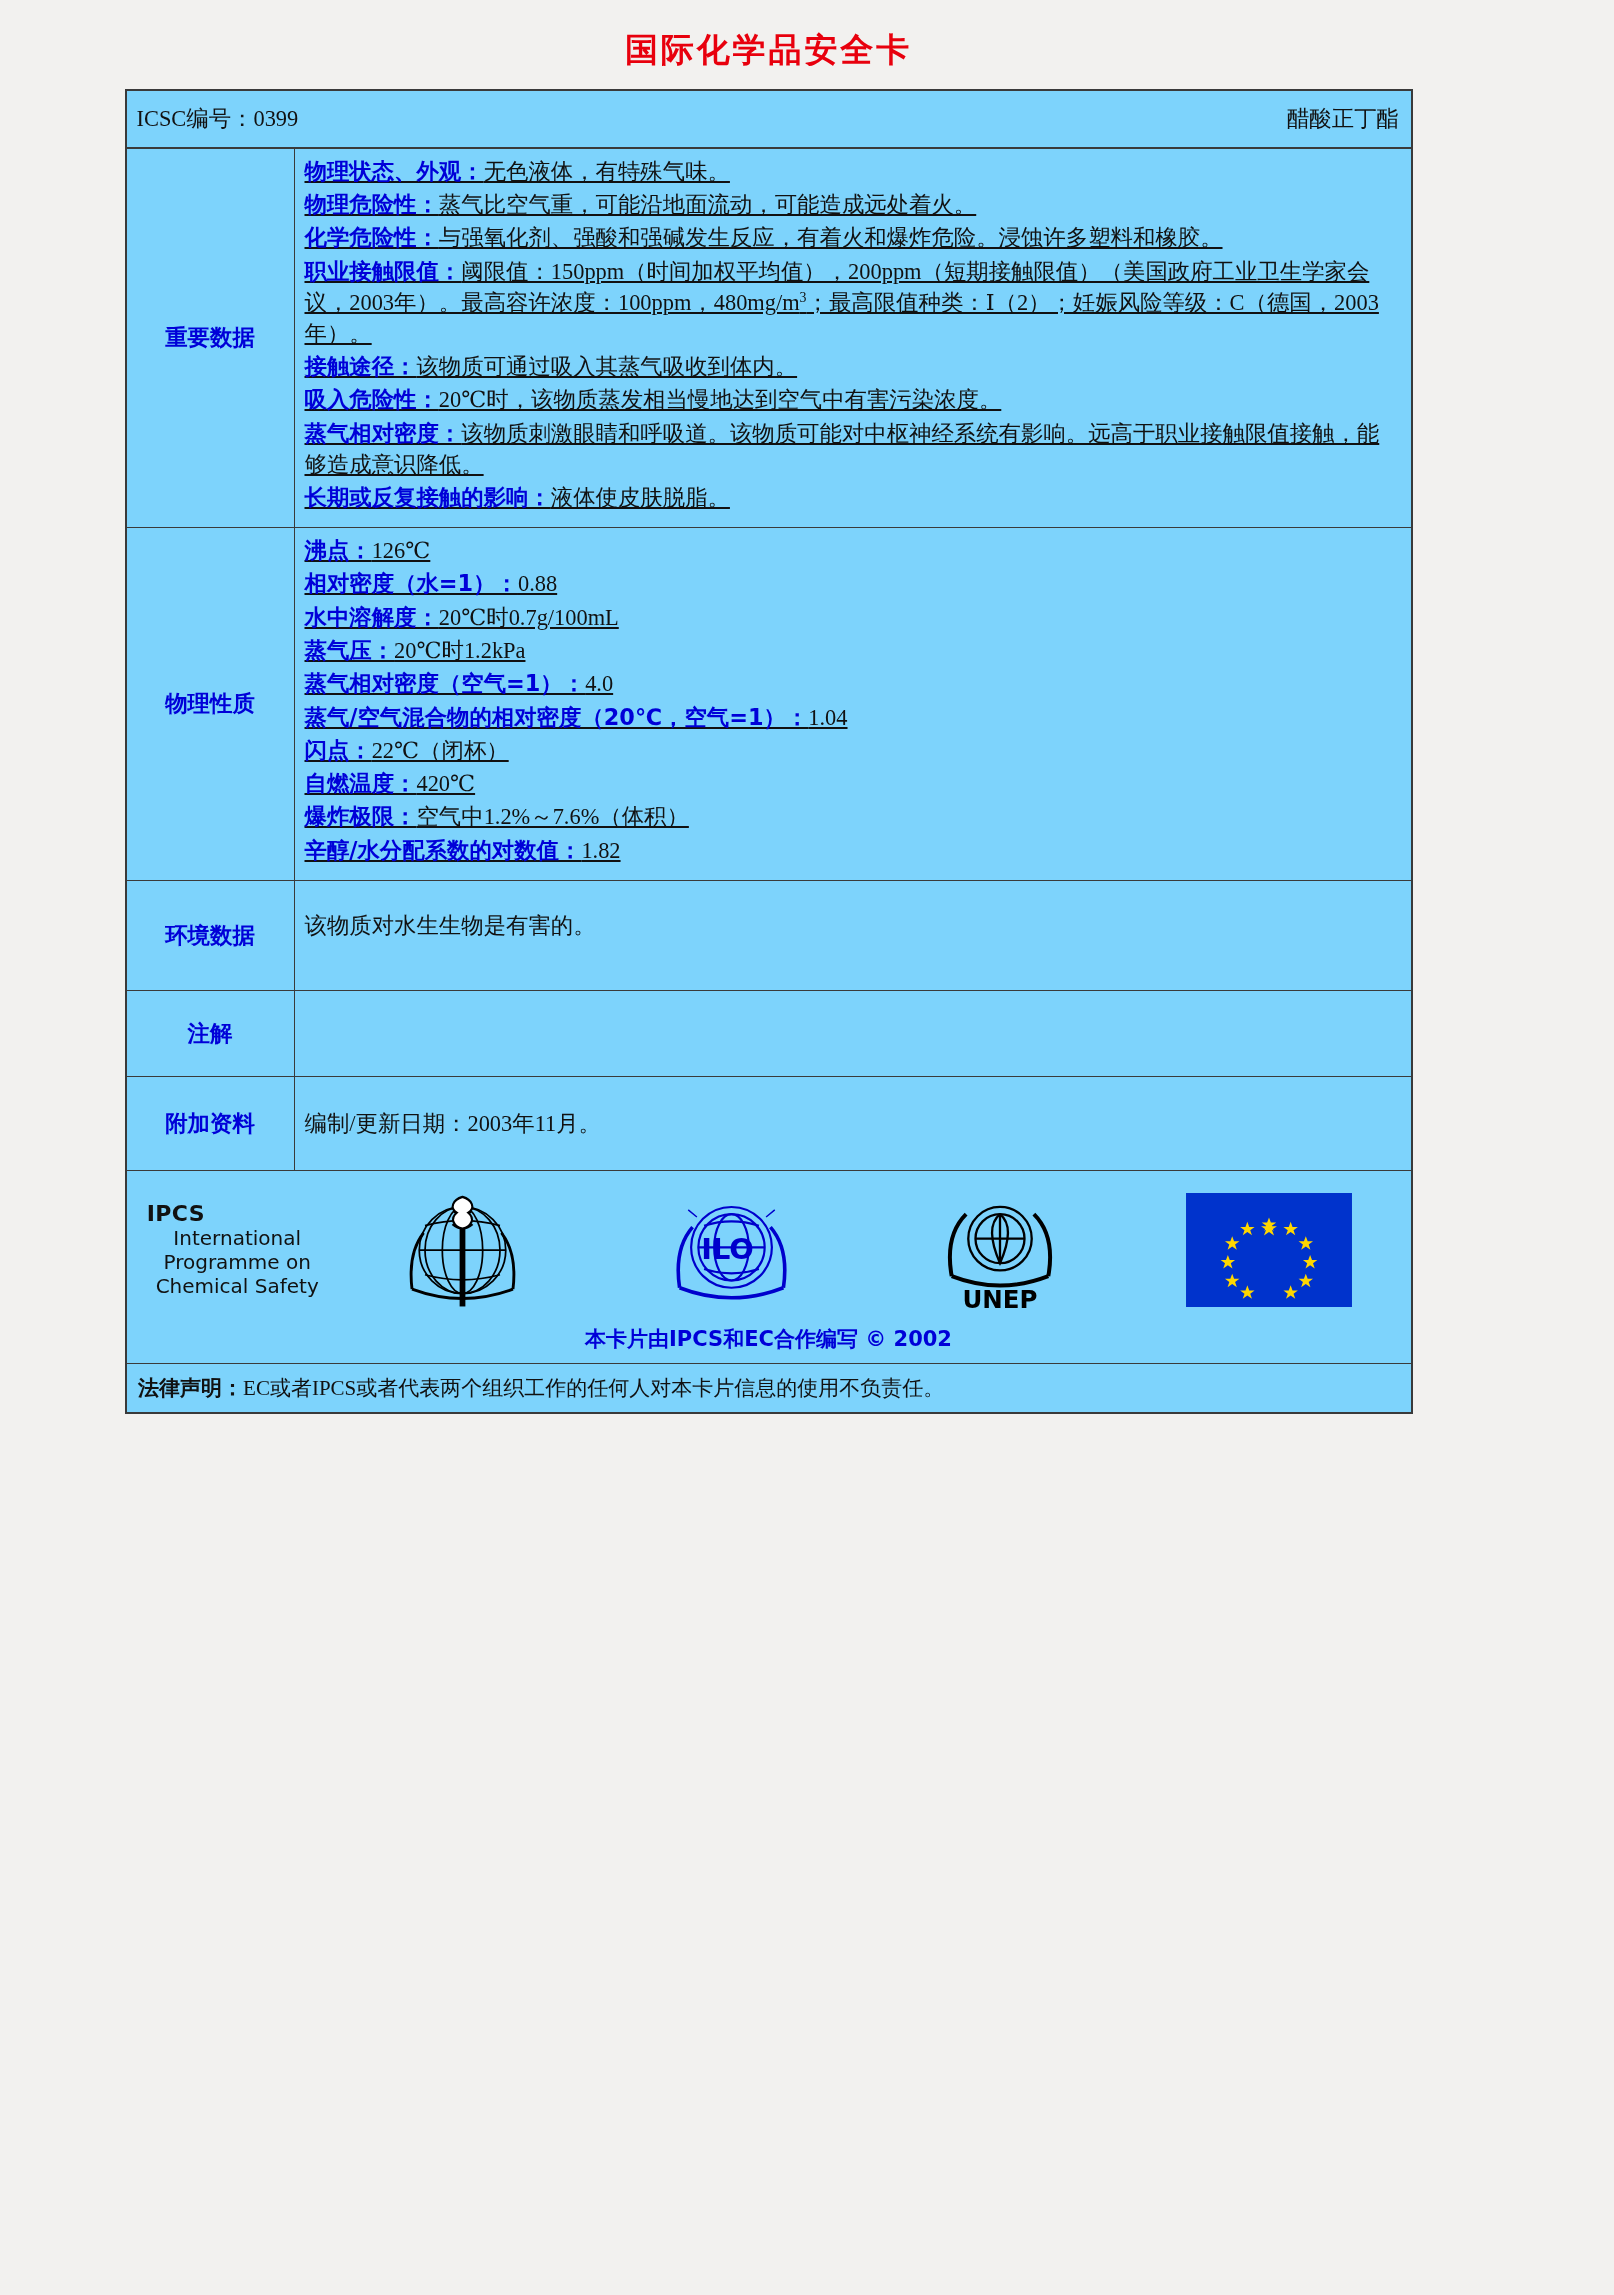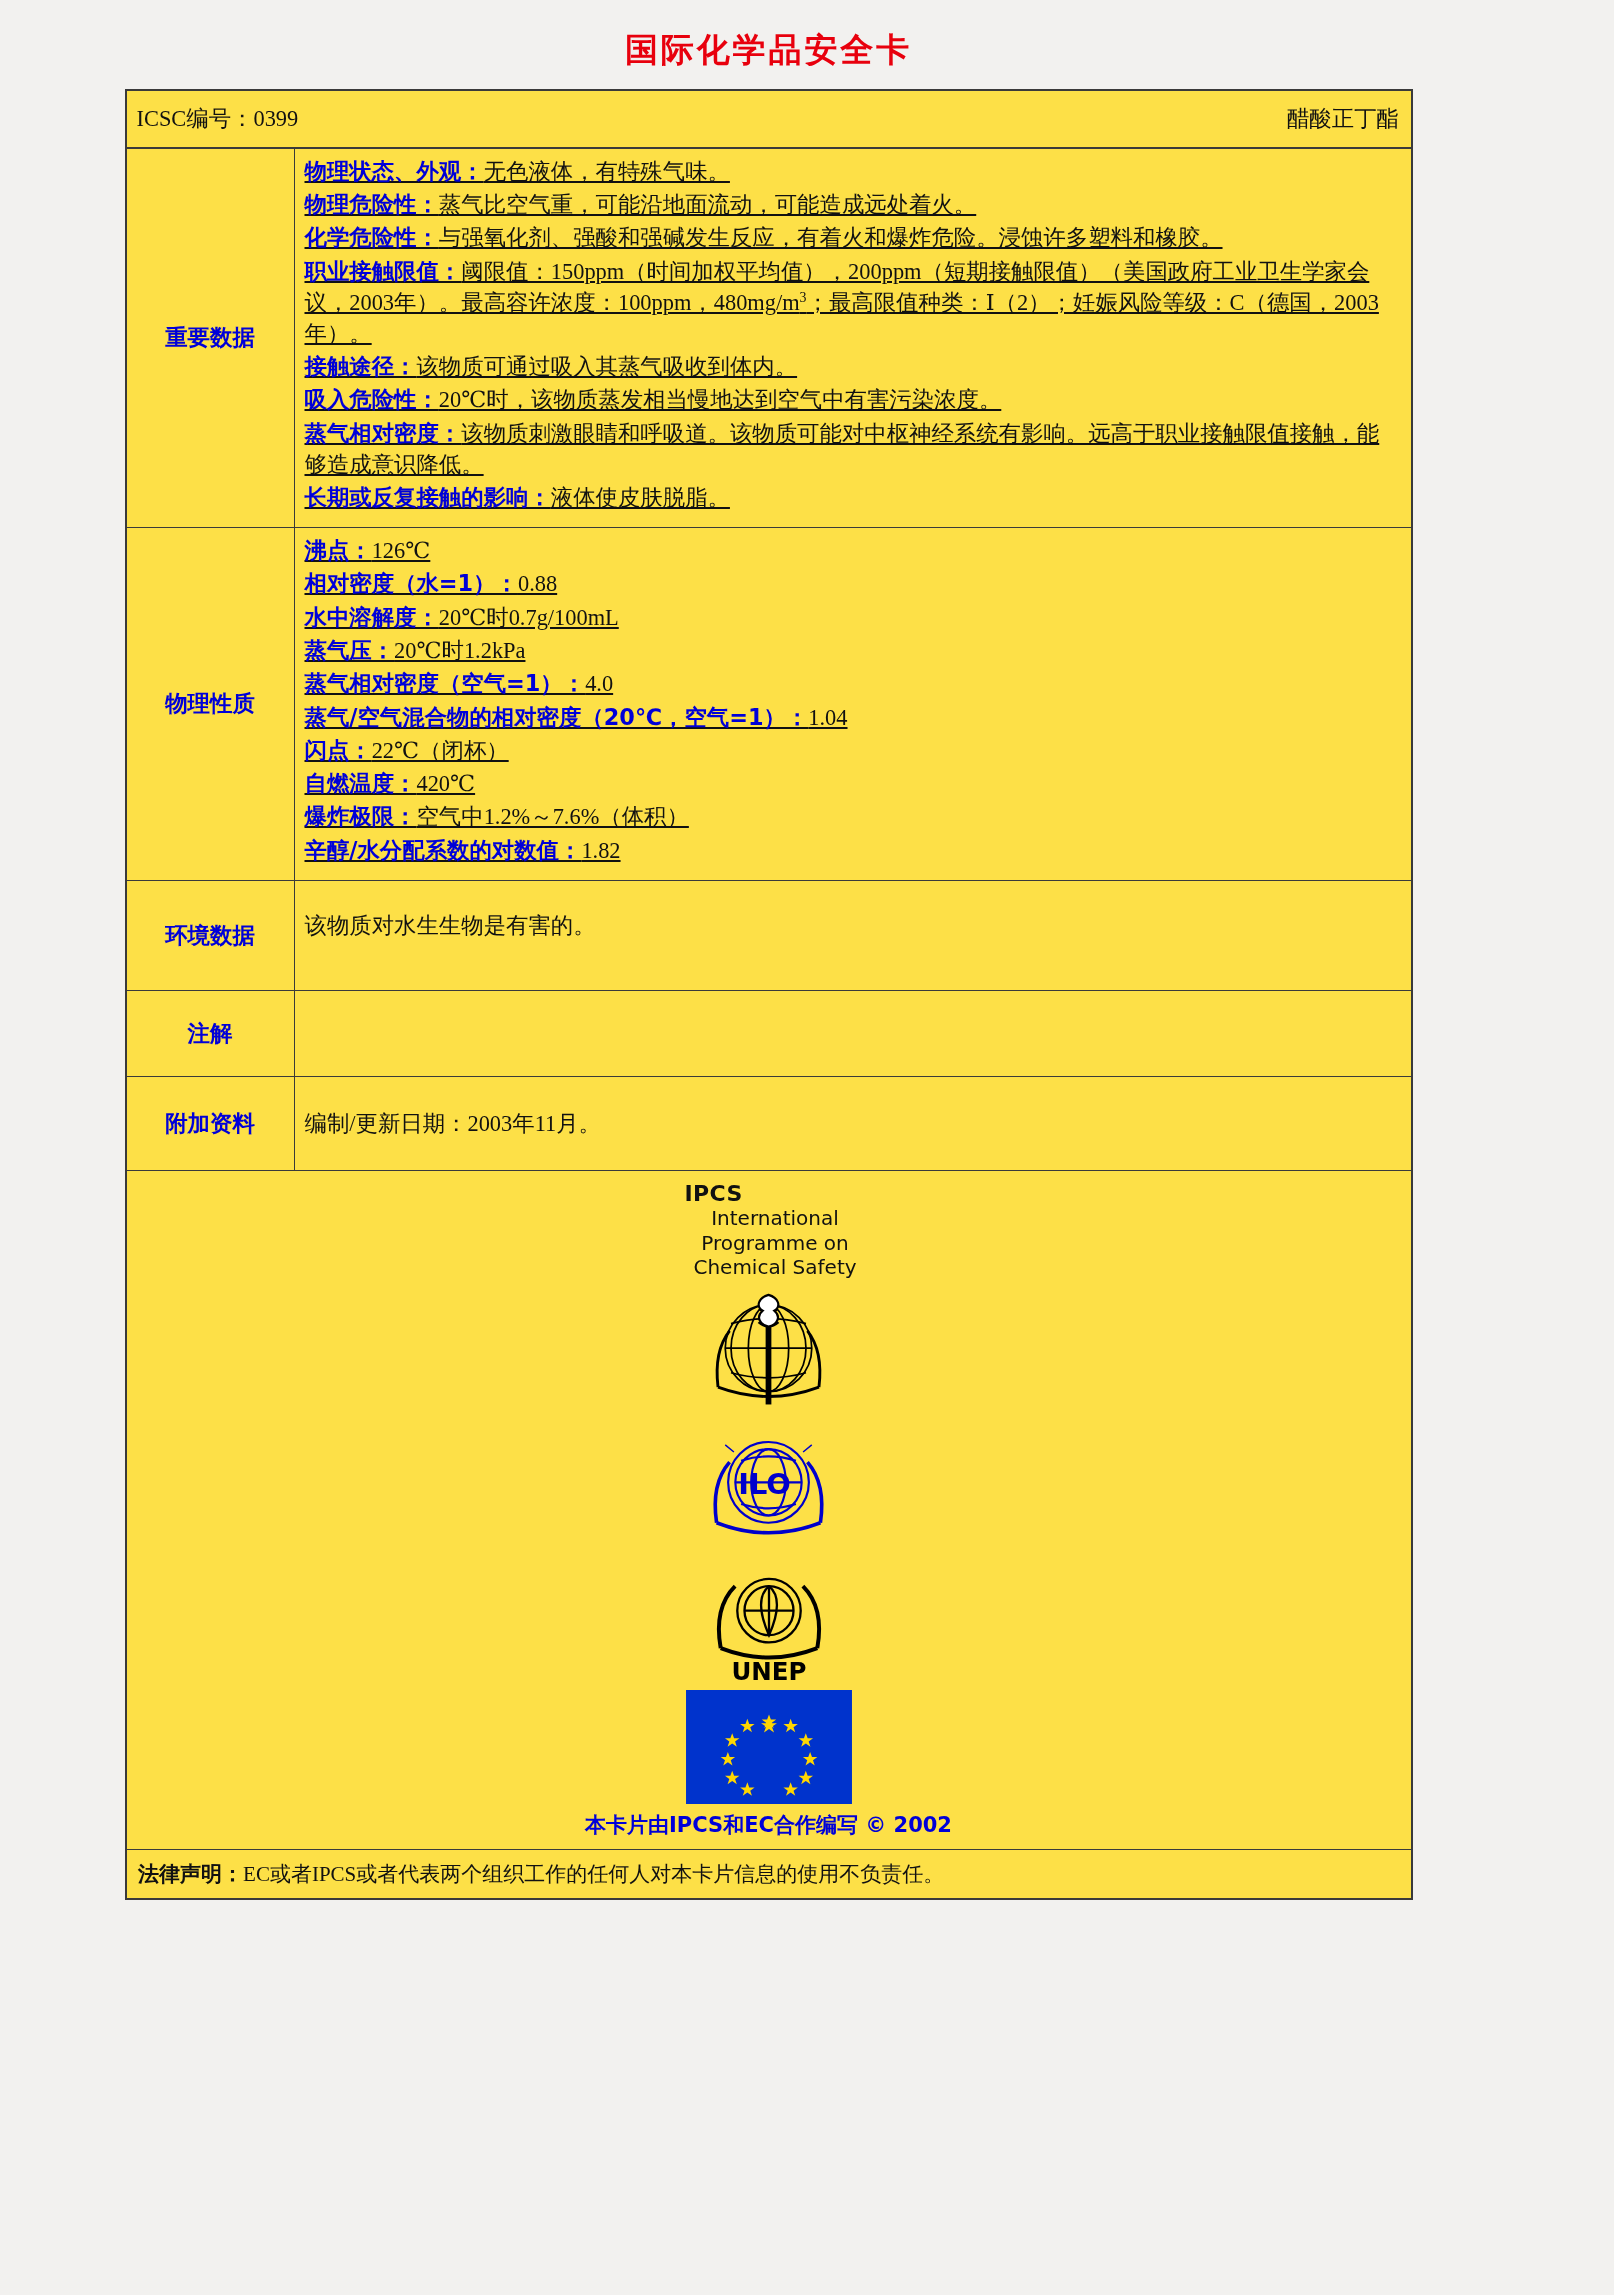--- a/index.html
+++ b/index.html
@@ -27,21 +27,21 @@
     font-size: 33px;
     letter-spacing: 2.9px;
     padding-top: 27.5px;
     padding-bottom: 16px;
     font-family: "DejaVu Sans", "Liberation Sans", sans-serif;
   }
   .card {
     width: 1288px;
     margin: 0 auto;
     border: 2.2px solid #3a3a3a;
-    background: #fde047;
+    background: #7dd3fc;
     box-sizing: border-box;
   }
   
   .hdr {
     display: flex;
     border-bottom: 2.2px solid #3a3a3a;
     height: 56px;
     align-items: center;
   }
   .hdr-left {
@@ -150,21 +150,21 @@
   .credit {
     text-align: center;
     color: #0000d8;
     font-weight: bold;
     font-size: 21px;
     padding: 4.3px 0 10px 0;
     font-family: "DejaVu Sans", "Liberation Sans", sans-serif;
   }
   .credit .cpy { font-weight: bold; }
   .logostrip-wrap { border-bottom: 1.4px solid #3a3a3a; }
-  .logostrip-wrap .logos { border-bottom: none; flex-direction: column; }
+  .logostrip-wrap .logos { border-bottom: none; }
 
   .disclaimer {
     font-size: 21px;
     padding: 10px 11.6px;
     color: #111;
   }
   .disclaimer .dlbl {
     color: #111;
     font-weight: bold;
     font-family: "DejaVu Sans", "Liberation Sans", sans-serif;

